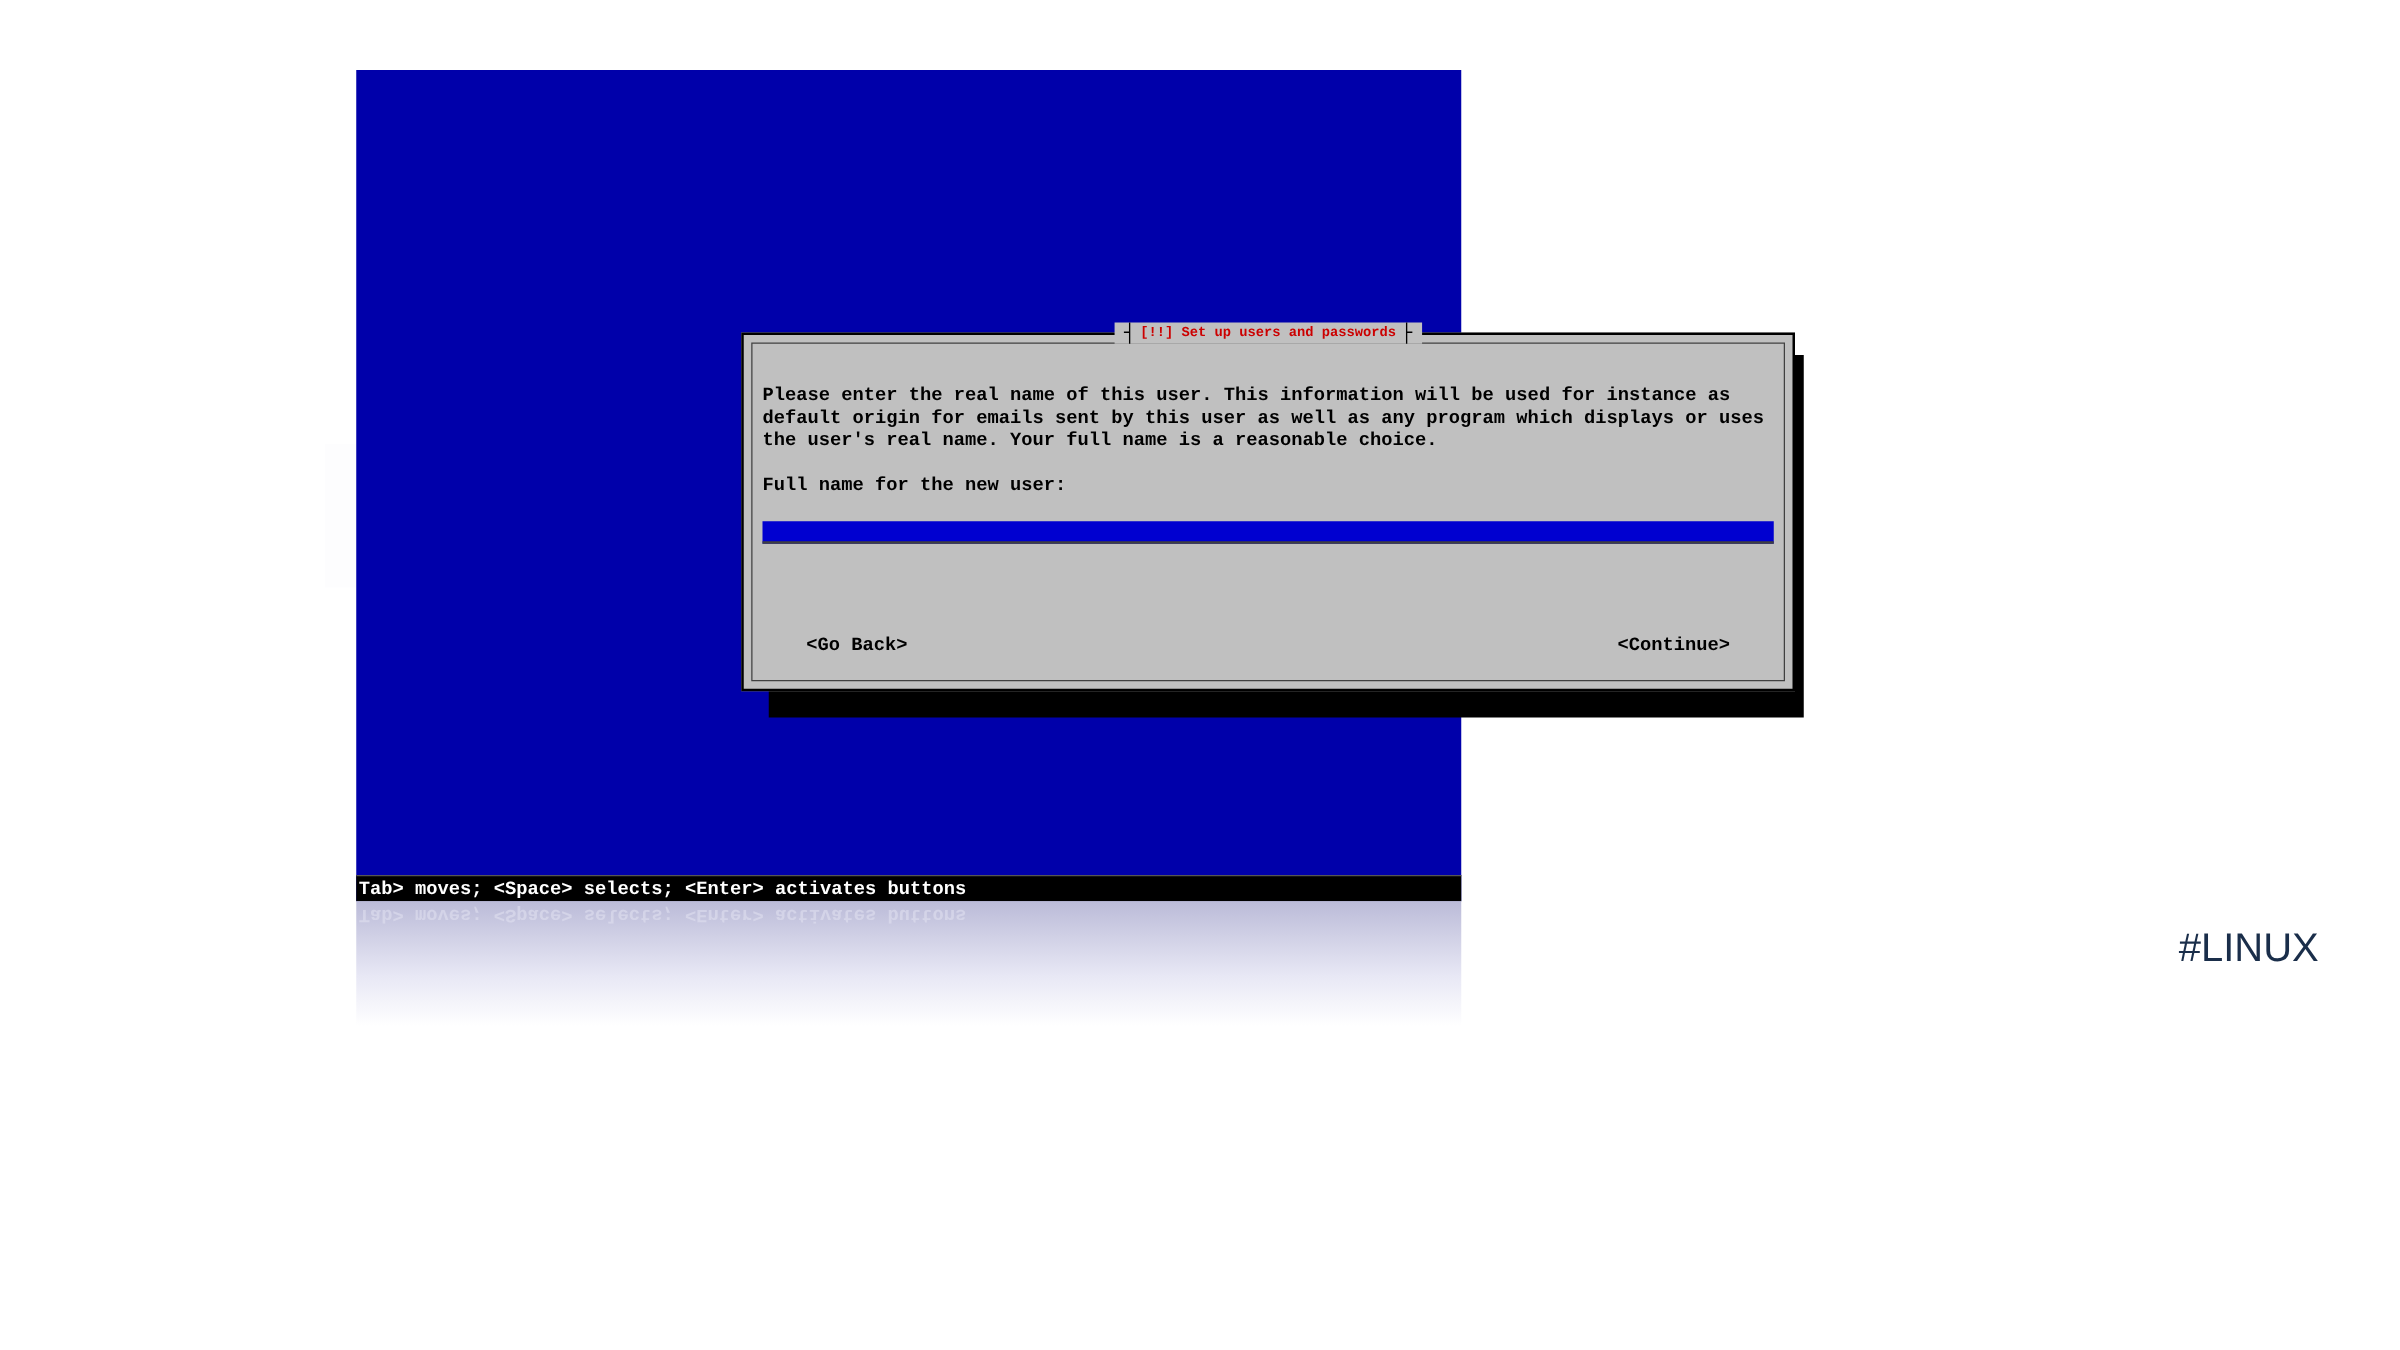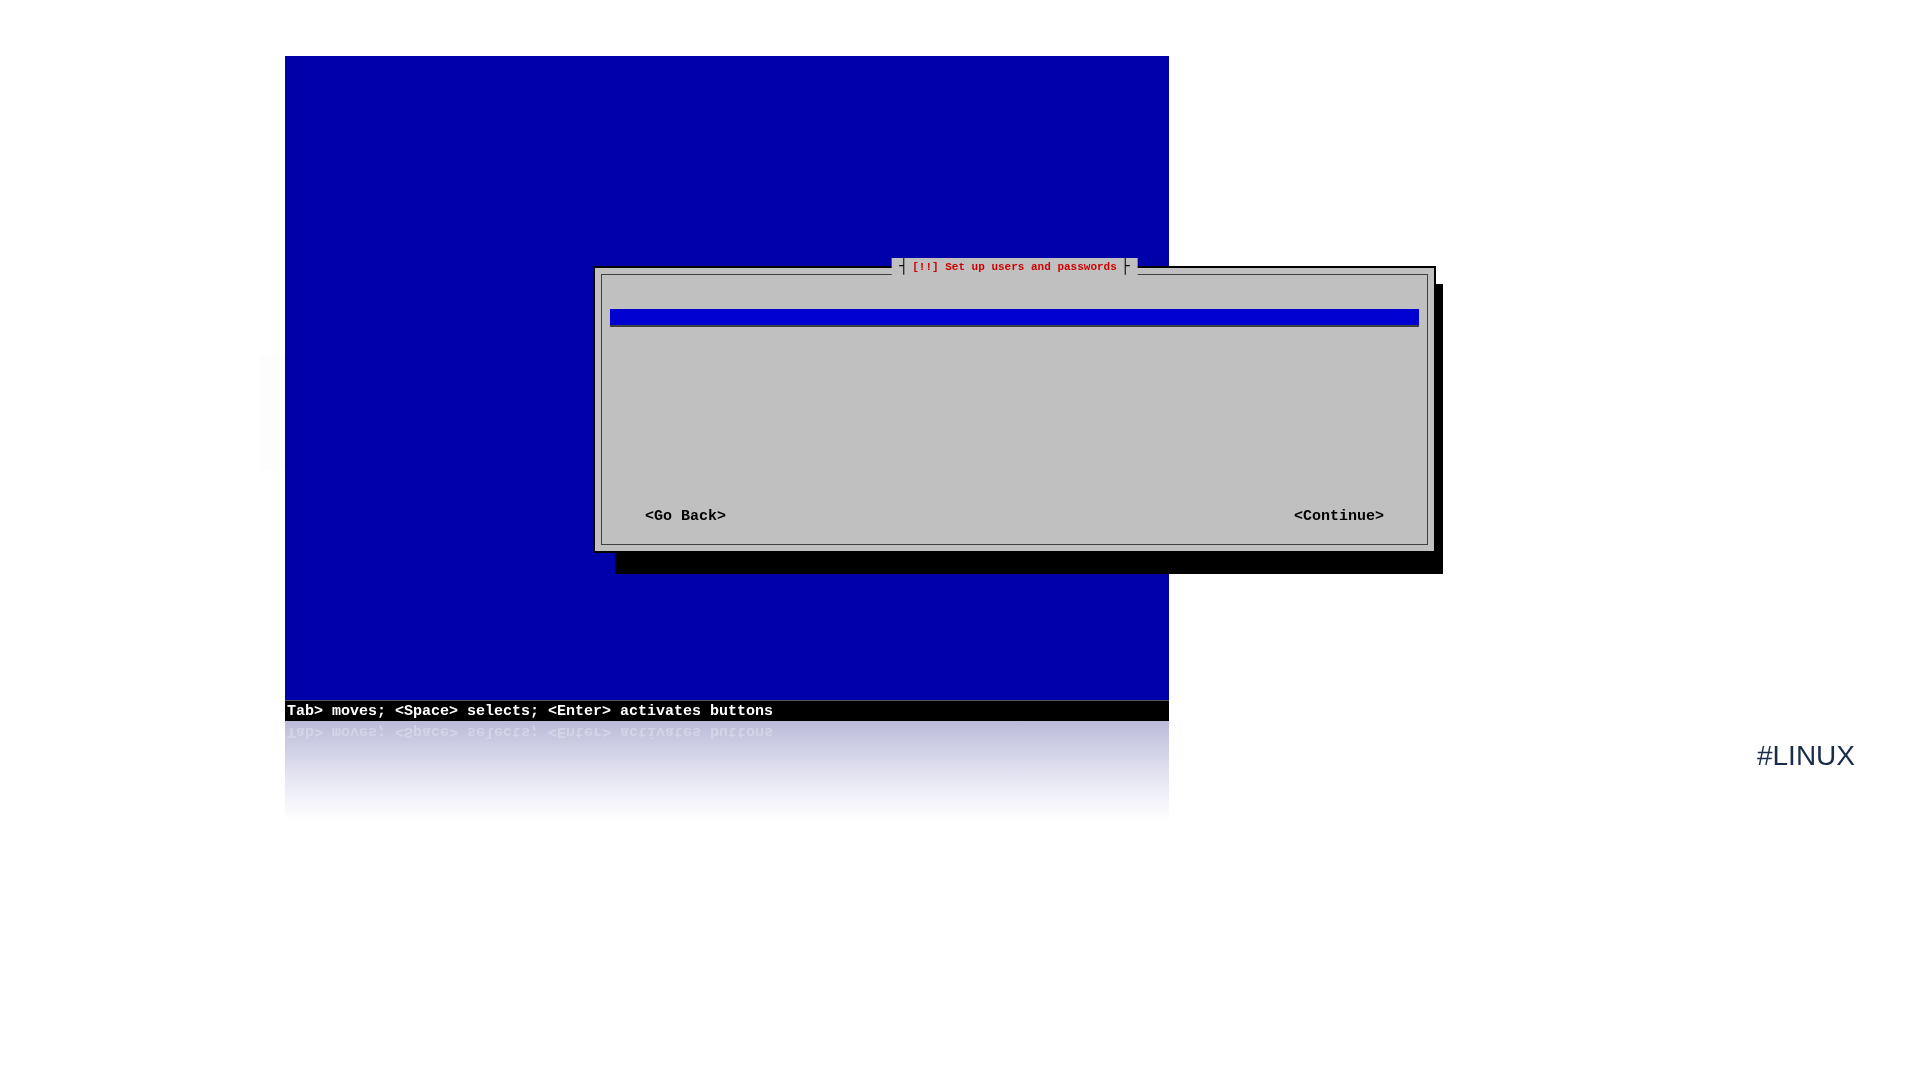--- a/index.html
+++ b/index.html
@@ -154,21 +154,21 @@
       font-weight: bold;
       transform: scaleY(-1);
       opacity: 0.6;
       font-family: 'Courier New', monospace;
     }
     .hashtag {
       position: absolute;
       right: 65px;
       top: 740px;
       font-family: Arial, sans-serif;
-      font-size: 28px;
+      font-size: 32px;
       color: #1a2e4a;
       font-weight: 400;
     }
     .watermark {
       position: absolute;
       left: 260px;
       top: 355px;
       width: 940px;
       height: 115px;
       background: rgba(248, 248, 252, 0.35);
@@ -187,20 +187,22 @@
   <div class="dialog-box">
     <div class="dialog-inner-border"></div>
 
     <div class="dialog-title-wrapper">
       <span class="title-bracket">┤</span>
       <span class="dialog-title">[!!] Set up users and passwords</span>
       <span class="title-bracket">├</span>
     </div>
 
     <div class="dialog-content">
+      <div class="para2">Please enter the real name of this user. This information will be used for instance as default origin for emails sent by this user as well as any program which displays or uses the user's real name. Your full name is a reasonable choice.</div>
+      <div class="prompt-label">Full name for the new user:</div>
       <input class="input-field" type="text" value="" style="">
     </div>
 
     <div class="button-row">
       <span class="go-back-button">&lt;Go Back&gt;</span>
       <span class="continue-button">&lt;Continue&gt;</span>
     </div>
   </div>
 
   <div class="help-bar">

